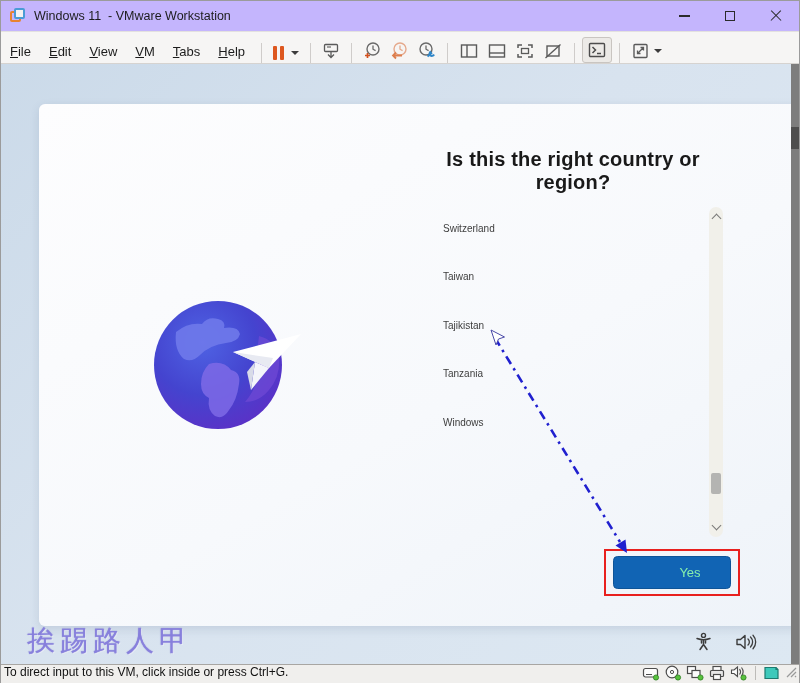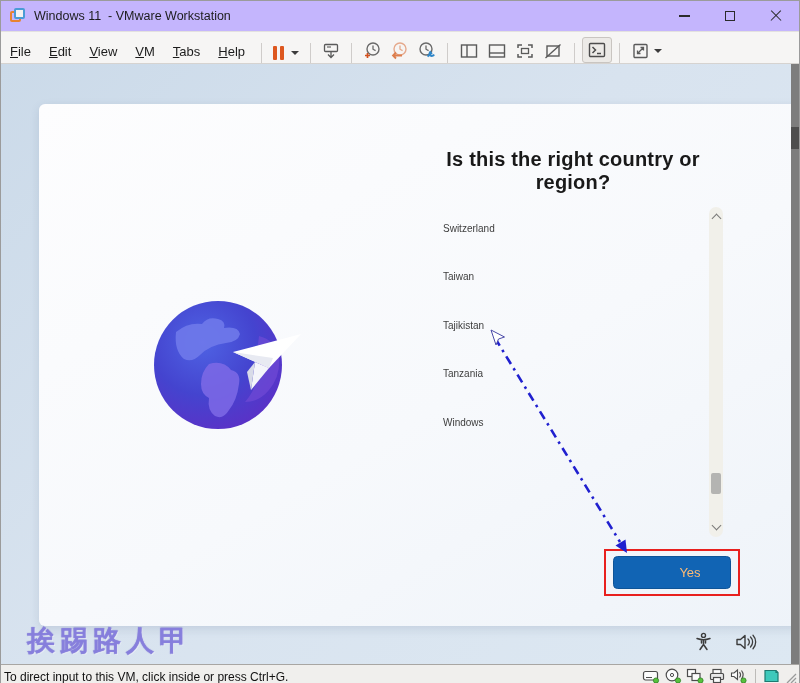--- a/index.html
+++ b/index.html
@@ -54,33 +54,33 @@
 
   
   .list-scrollbar { position:absolute; left:670px; top:103px; width:14px; height:330px; background:#f1f0ea; border-radius:7px; }
   .chev { position:absolute; left:3.5px; width:7px; height:7px; border-right:1.4px solid #7a7a78; border-bottom:1.4px solid #7a7a78; }
   .chev.up { top:8px; transform:rotate(-135deg); }
   .chev.down { bottom:8px; transform:rotate(45deg); }
   .list-thumb { position:absolute; left:2px; top:266px; width:10px; height:21px; background:#b4b4b2; border-radius:2px; }
 
   
   .red-annot { position:absolute; left:565px; top:445px; width:136px; height:47px; border:2.5px solid #e8201e; display:flex; align-items:center; justify-content:center; }
-  .yes-btn { width:118px; height:33px; background:#1164b4; border:1px solid #0d5498; border-radius:4.5px; color:#fdba74; font-size:13px; display:flex; align-items:center; justify-content:center;padding-left:36px; }
+  .yes-btn { width:118px; height:33px; background:#1164b4; border:1px solid #0d5498; border-radius:4.5px; color:#86efac; font-size:13px; display:flex; align-items:center; justify-content:center;padding-left:36px; }
 
   .arrow-overlay { position:absolute; left:0; top:0; width:717px; height:522px; pointer-events:none; }
 
   
   .oobe-tray { position:absolute; right:42px; top:568px; display:flex; gap:22px; align-items:center; }
 
   
-  .watermark { position:absolute; left:26px; top:558px; font-size:28px; font-weight:700; letter-spacing:5px;
+  .watermark { position:absolute; left:26px; top:558px; font-size:28px; font-weight:400; letter-spacing:5px;
     color:rgba(142,134,224,.78); text-shadow:0 0 1px rgba(90,80,200,.9), 1px 1px 0 rgba(255,255,255,.5); }
 
   
-  .statusbar { height:20px; flex:0 0 auto; background:#f0efed; border-top:1px solid #a8a6a3; display:flex; align-items:flex-end; font-size:12px; color:#111; padding:0 2px 0 3px; }
+  .statusbar { height:20px; flex:0 0 auto; background:#f0efed; border-top:1px solid #a8a6a3; display:flex; align-items:flex-start; font-size:12px; color:#111; padding:0 2px 0 3px; }
   .status-msg { flex:1 1 auto; white-space:nowrap; overflow:hidden; }
   .status-icons { display:flex; align-items:center; gap:4px; margin-right:2px; }
   .st-sep { width:1px; height:14px; background:#bdbbb8; margin:0 3px; }
   .grip { width:13px; height:13px; margin-left:2px; }
 </style>
 </head>
 <body>
 
 <div class="window">
 

